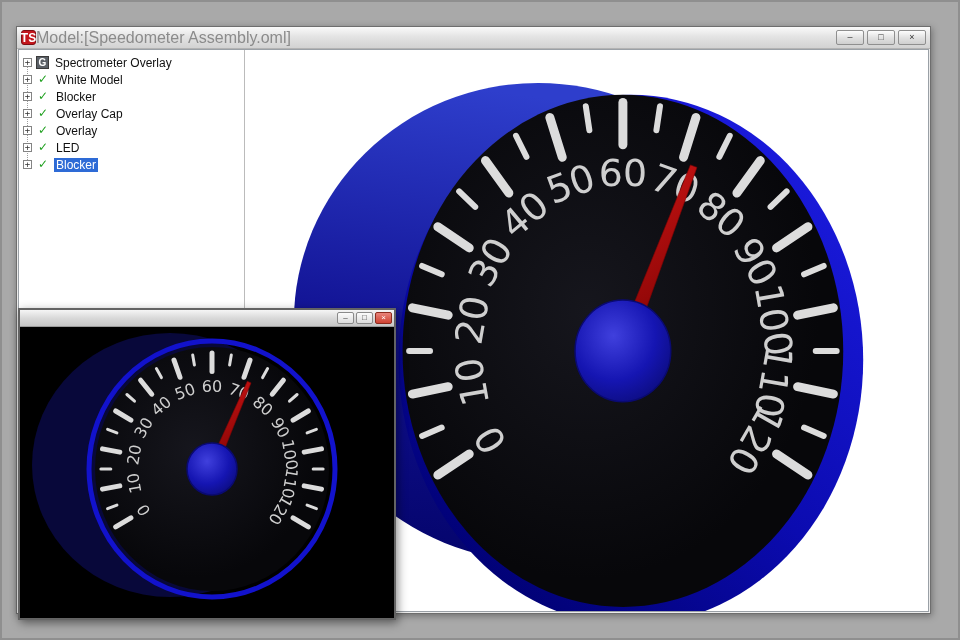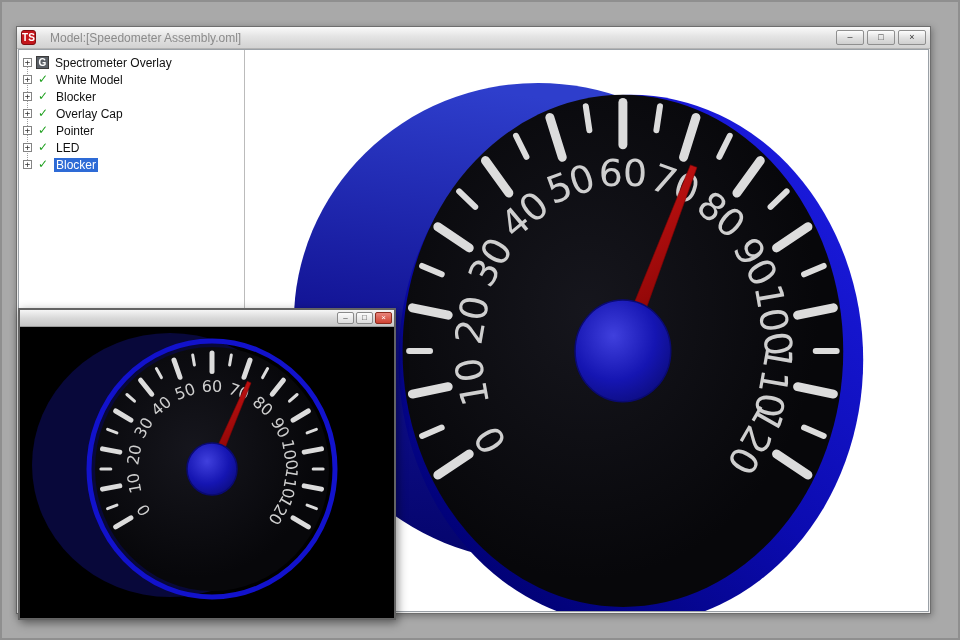--- a/index.html
+++ b/index.html
@@ -3,24 +3,24 @@
 <meta charset="utf-8">
 <style>
   html,body{margin:0;padding:0;}
   .desktop{position:relative;width:960px;height:640px;background:#a9a9a9;overflow:hidden;
     font-family:"Liberation Sans","DejaVu Sans",sans-serif;box-shadow:inset 0 0 0 2px #8f8f8f;}
   
   .main-window{position:absolute;left:16px;top:26px;width:913px;height:586px;background:#ececec;
     border:1px solid #6e6e6e;box-shadow:1px 2px 7px rgba(0,0,0,.35);}
   .titlebar{height:22px;background:linear-gradient(#fafafa,#e4e4e4 45%,#d2d2d2);
     border-bottom:1px solid #b3b3b3;display:flex;align-items:center;padding:0 4px;box-sizing:border-box;}
-  .app-icon{width:15px;height:15px;background:#c4161c;border-radius:3px;color:#fff;font-size:10px;
-    font-weight:bold;display:flex;align-items:center;justify-content:center;margin-right:14px;flex:none;
+  .app-icon{width:15px;height:15px;background:#c4161c;border-radius:3px;color:#fff;font-size:12px;
+    font-weight:bold;display:flex;align-items:center;justify-content:center;margin-right:0;flex:none;
     border:1px solid #7e0d11;box-sizing:border-box;}
-  .title-text{font-size:12px;color:#8b8b8b;white-space:nowrap;}
+  .title-text{font-size:16px;color:#8b8b8b;white-space:nowrap;}
   .win-controls{margin-left:auto;display:flex;gap:3px;}
   .win-btn{width:28px;height:15px;border:1px solid #8f8f8f;border-radius:2px;
     background:linear-gradient(#fdfdfd,#e2e2e2 50%,#cfcfcf);font-size:9px;line-height:13px;
     text-align:center;color:#333;box-sizing:border-box;}
   .client{position:absolute;left:1px;right:1px;top:22px;bottom:1px;background:#fff;
     border:1px solid #9aa0a6;box-sizing:border-box;}
   
   .tree-panel{position:absolute;left:0;top:0;bottom:0;width:226px;background:#fff;
     border-right:1px solid #bbb;padding-top:4px;box-sizing:border-box;font-size:12px;color:#111;}
   .tree-panel::before{content:"";position:absolute;left:8px;top:12px;height:102px;border-left:1px dotted #9e9e9e;}
@@ -85,21 +85,21 @@
           <span class="tree-label">Blocker</span>
         </div>
         <div class="tree-row">
           <span class="expander">+</span>
           <span class="tree-icon check"></span>
           <span class="tree-label">Overlay Cap</span>
         </div>
         <div class="tree-row">
           <span class="expander">+</span>
           <span class="tree-icon check"></span>
-          <span class="tree-label">Pointer</span>
+          <span class="tree-label">Overlay</span>
         </div>
         <div class="tree-row">
           <span class="expander">+</span>
           <span class="tree-icon check"></span>
           <span class="tree-label">LED</span>
         </div>
         <div class="tree-row">
           <span class="expander">+</span>
           <span class="tree-icon check"></span>
           <span class="tree-label selected">Blocker</span>

